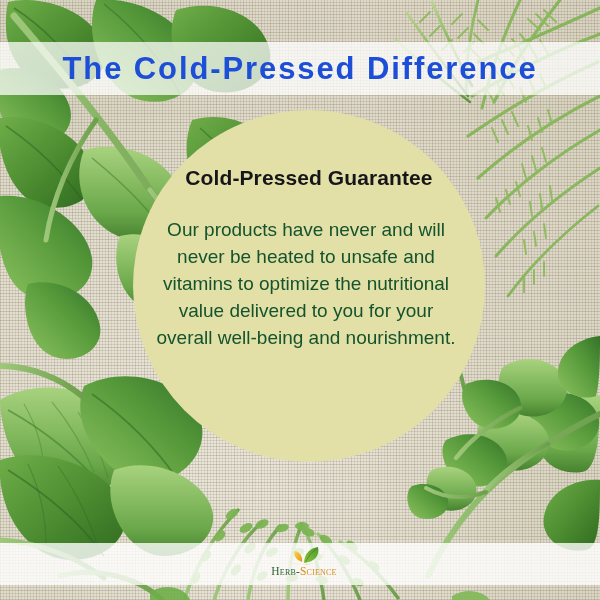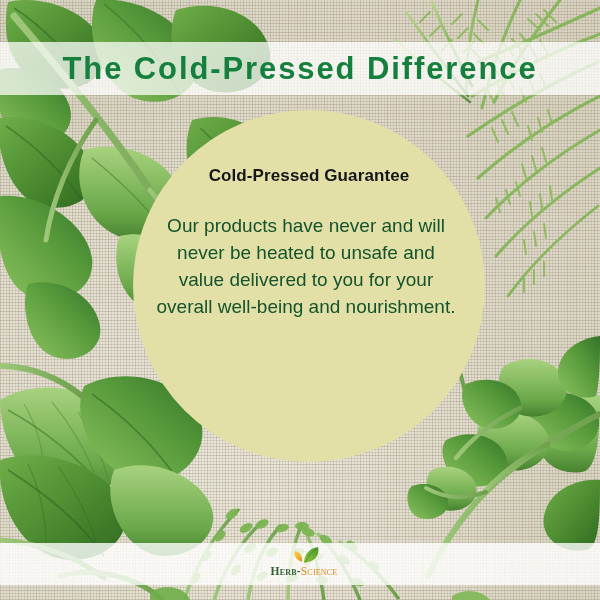--- a/index.html
+++ b/index.html
@@ -86,21 +86,21 @@
     left: 0;
     top: 46px;
     width: 600px;
     height: 46px;
     display: flex;
     align-items: center;
     justify-content: center;
     font-size: 31px;
     font-weight: bold;
     letter-spacing: 1.9px;
-    color: #15803d;
+    color: #1d4ed8;
     white-space: nowrap;
   }
 
   
   .circle {
     position: absolute;
     left: 133px;
     top: 110px;
     width: 352px;
     height: 352px;
@@ -113,21 +113,21 @@
     top: 0;
     width: 352px;
     height: 352px;
     display: flex;
     flex-direction: column;
     align-items: center;
     padding-top: 56px;
     box-sizing: border-box;
   }
   .guarantee-title {
-    font-size: 17px;
+    font-size: 21px;
     font-weight: bold;
     color: #16161a;
     letter-spacing: 0.1px;
     margin: 0 0 26px 0;
     text-align: left;
   }
   .guarantee-body {
     font-size: 19px;
     line-height: 27px;
     color: #14532d;
@@ -161,21 +161,21 @@
     top: 19px;
     width: 96px;
     text-align: center;
     font-family: "Liberation Serif", serif;
     font-size: 11.5px;
     font-variant: small-caps;
     letter-spacing: 0.2px;
     white-space: nowrap;
     line-height: 13px;
   }
-  .logo-text .t-herb { color: #2f6131; font-weight: bold; }
+  .logo-text .t-herb { color: #2f6131; }
   .logo-text .t-sci  { color: #d98c1a; }
 </style>
 </head>
 <body>
 
 <div id="poster">
 
   <div class="bg-base"></div>
   <div class="bg-weave"></div>
   <div class="bg-weave2"></div>
@@ -351,20 +351,21 @@
   <div class="band band-bottom"></div>
 
   <div class="headline">The Cold-Pressed Difference</div>
 
   <div class="circle">
     <div class="circle-content">
       <div class="guarantee-title">Cold-Pressed Guarantee</div>
       <div class="guarantee-body">
         <span class="ln">Our products have never and will</span>
         <span class="ln">never be heated to unsafe and</span>
+        <span class="ln">vitamins to optimize the nutritional</span>
         <span class="ln">value delivered to you for your</span>
         <span class="ln">overall well-being and nourishment.</span>
       </div>
     </div>
   </div>
 
   <div class="logo">
     <div class="logo-mark">
       <svg width="46" height="20" viewBox="0 0 46 20" xmlns="http://www.w3.org/2000/svg">
         <defs>

